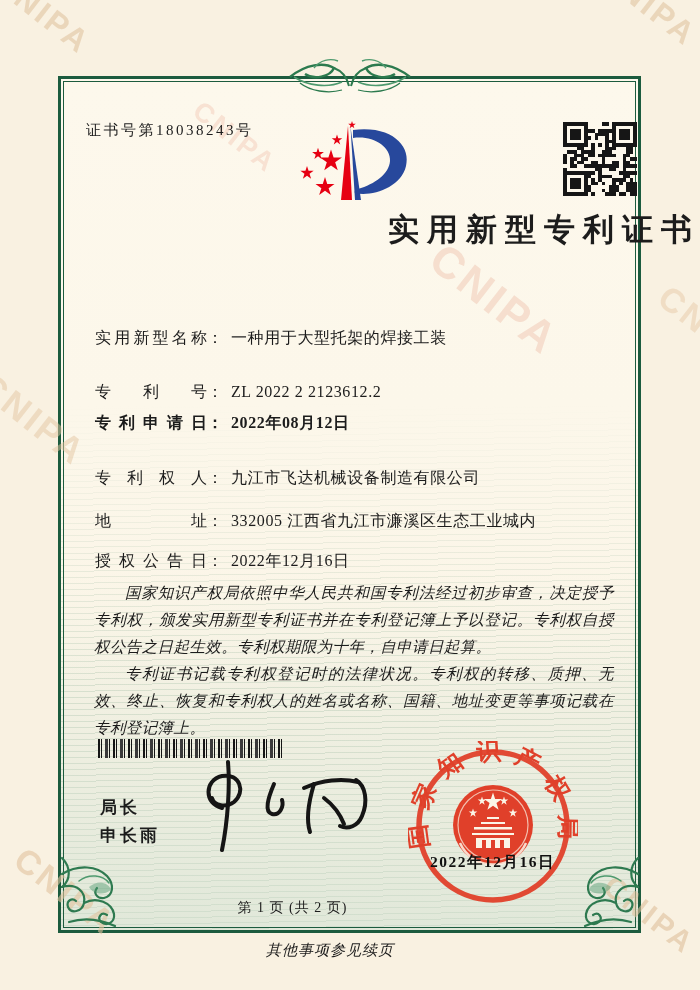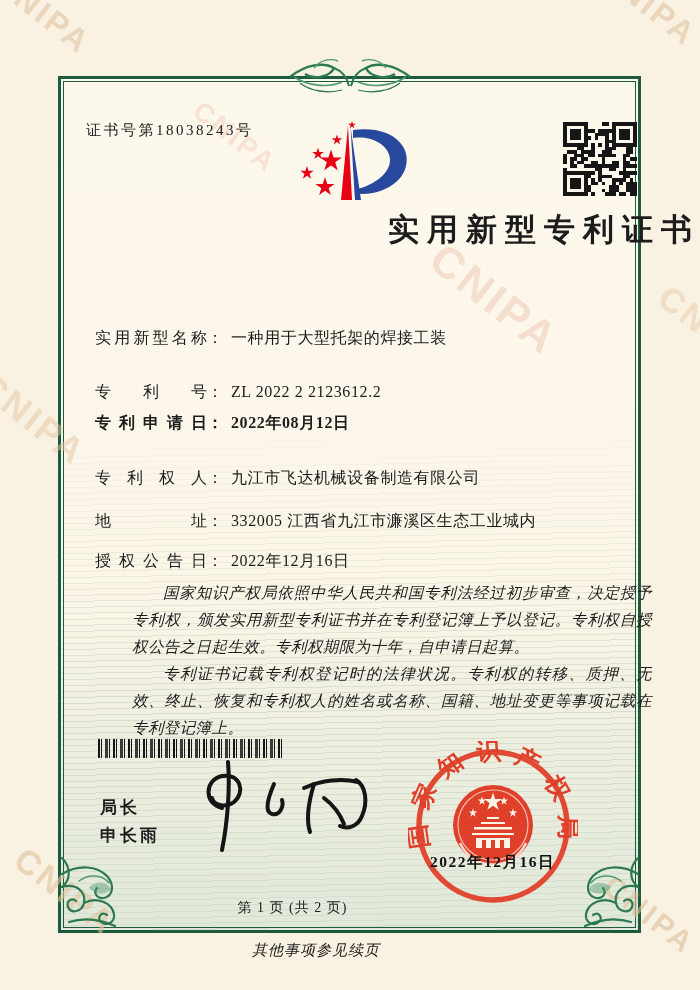--- a/index.html
+++ b/index.html
@@ -38,42 +38,42 @@
 
   .row{position:absolute;left:95px;font-size:16px;white-space:nowrap;}
   .row .lab{display:inline-block;width:112px;text-align:justify;text-align-last:justify;vertical-align:top;}
   .row .colon{display:inline-block;}
   .row .val{margin-left:8px;letter-spacing:.6px;}
   .r1{top:296px;margin-top:32px;} .r2{top:339px;} .r3{top:382px;} .r4{top:413px;font-weight:bold;}
   .r5{top:468px;} .r6{top:511px;} .r7{top:551px;}
   .pair2{position:absolute;left:275px;top:0;}
 
   .paras{position:absolute;left:94px;top:579px;width:520px;font-size:15.5px;line-height:27px;
-         font-style:italic;letter-spacing:.4px;text-align:justify;margin-left:38px;}
+         font-style:italic;letter-spacing:.4px;text-align:justify;}
   .paras p{margin:0;text-indent:2em;}
 
   .barcode{position:absolute;left:98px;top:739px;width:186px;height:19px;
            background:repeating-linear-gradient(90deg,
              #151515 0 2px,rgba(0,0,0,0) 2px 3px,
              #151515 3px 4px,rgba(0,0,0,0) 4px 7px,
              #3a3a3a 7px 10px,rgba(0,0,0,0) 10px 11px,
              #151515 11px 12px,rgba(0,0,0,0) 12px 15px);}
 
   .director-title{position:absolute;left:100px;top:796px;font-size:17px;font-weight:700;letter-spacing:3px;
         font-family:"Liberation Sans","DejaVu Sans",sans-serif;}
   .director-name{position:absolute;left:100px;top:824px;font-size:17px;font-weight:700;letter-spacing:3px;
         font-family:"Liberation Sans","DejaVu Sans",sans-serif;text-align:right;}
 
   .signature{position:absolute;left:192px;top:758px;z-index:4;}
   .seal{position:absolute;left:408px;top:741px;z-index:4;}
   .seal-date{position:absolute;left:430px;top:852px;width:140px;font-size:15.5px;font-weight:700;
              letter-spacing:1.5px;color:#101010;z-index:5;white-space:nowrap;}
 
   .page-info{position:absolute;left:58px;top:899px;width:469px;text-align:center;font-size:14px;letter-spacing:1px;}
-  .cont-note{position:absolute;left:0;top:941px;width:632px;text-align:center;font-size:15px;
+  .cont-note{position:absolute;left:14px;top:941px;width:632px;text-align:center;font-size:15px;
              font-style:italic;letter-spacing:1px;}
 
   .logo{position:absolute;left:295px;top:100px;z-index:3;}
   .qr{position:absolute;left:563px;top:122px;width:74px;height:74px;display:grid;
       grid-template-columns:repeat(21,1fr);grid-template-rows:repeat(21,1fr);z-index:3;}
   .qr div{width:100%;height:100%;}
   .qr .d{background:#161616;}
 
   .orn{position:absolute;z-index:4;pointer-events:none;}
   .orn-tc{left:230px;top:55px;}

